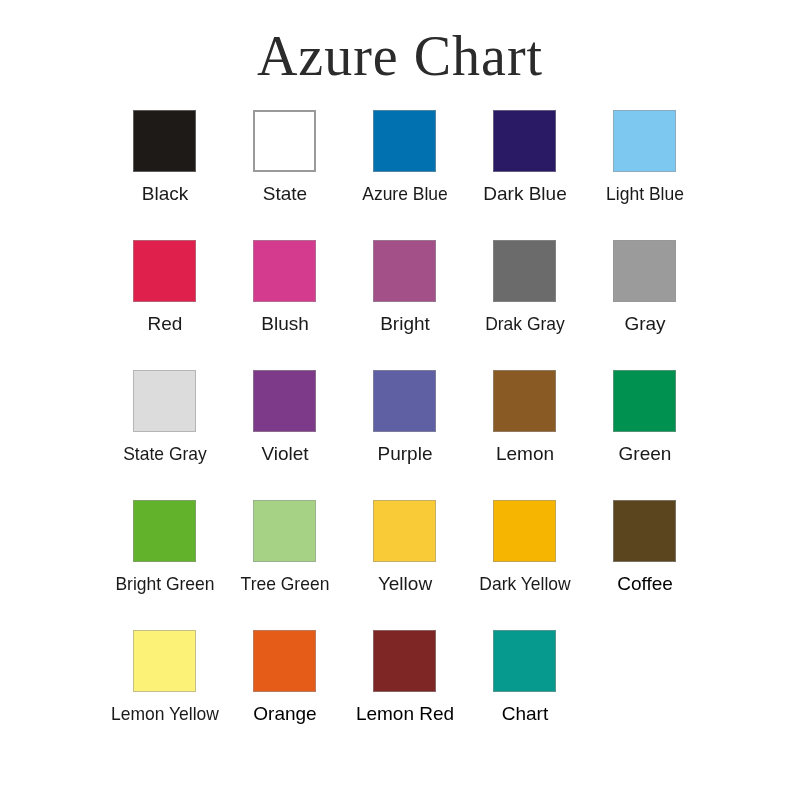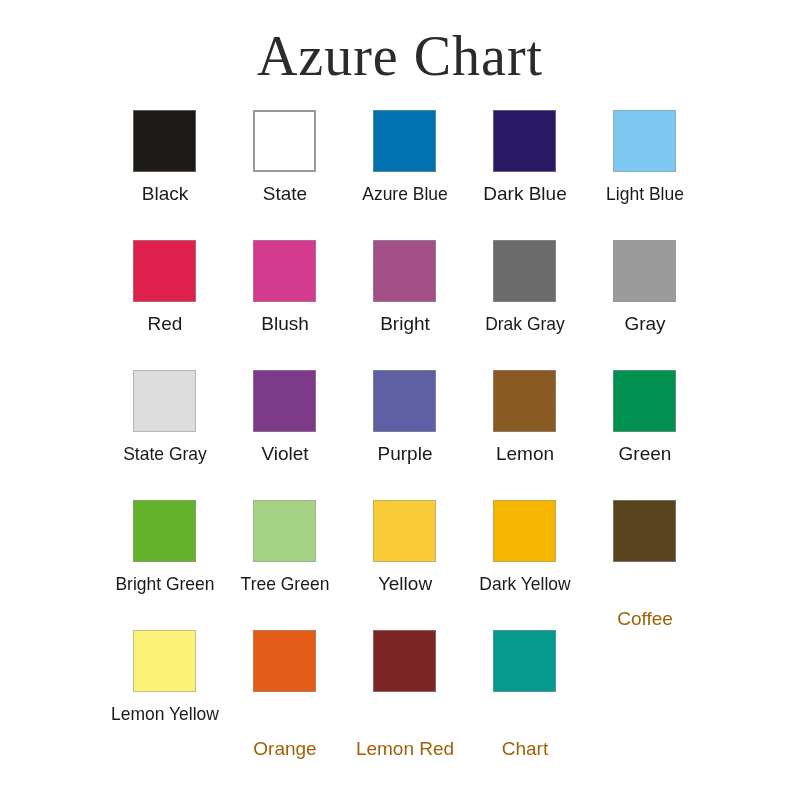--- a/index.html
+++ b/index.html
@@ -80,22 +80,21 @@
     white-space: nowrap;
     overflow: visible;
   }
 
   .swatch-label.condensed {
     transform: scaleX(0.92);
     transform-origin: center;
   }
 
   .swatch-label.warm {
-    color: #a16207;
-    margin-top: 35px;
+    color: #000000;
   }
 </style>
 </head>
 <body>
 
 <div id="chart-root">
 
   <div id="chart-title">Azure Chart</div>
 
   <div id="swatch-grid">

